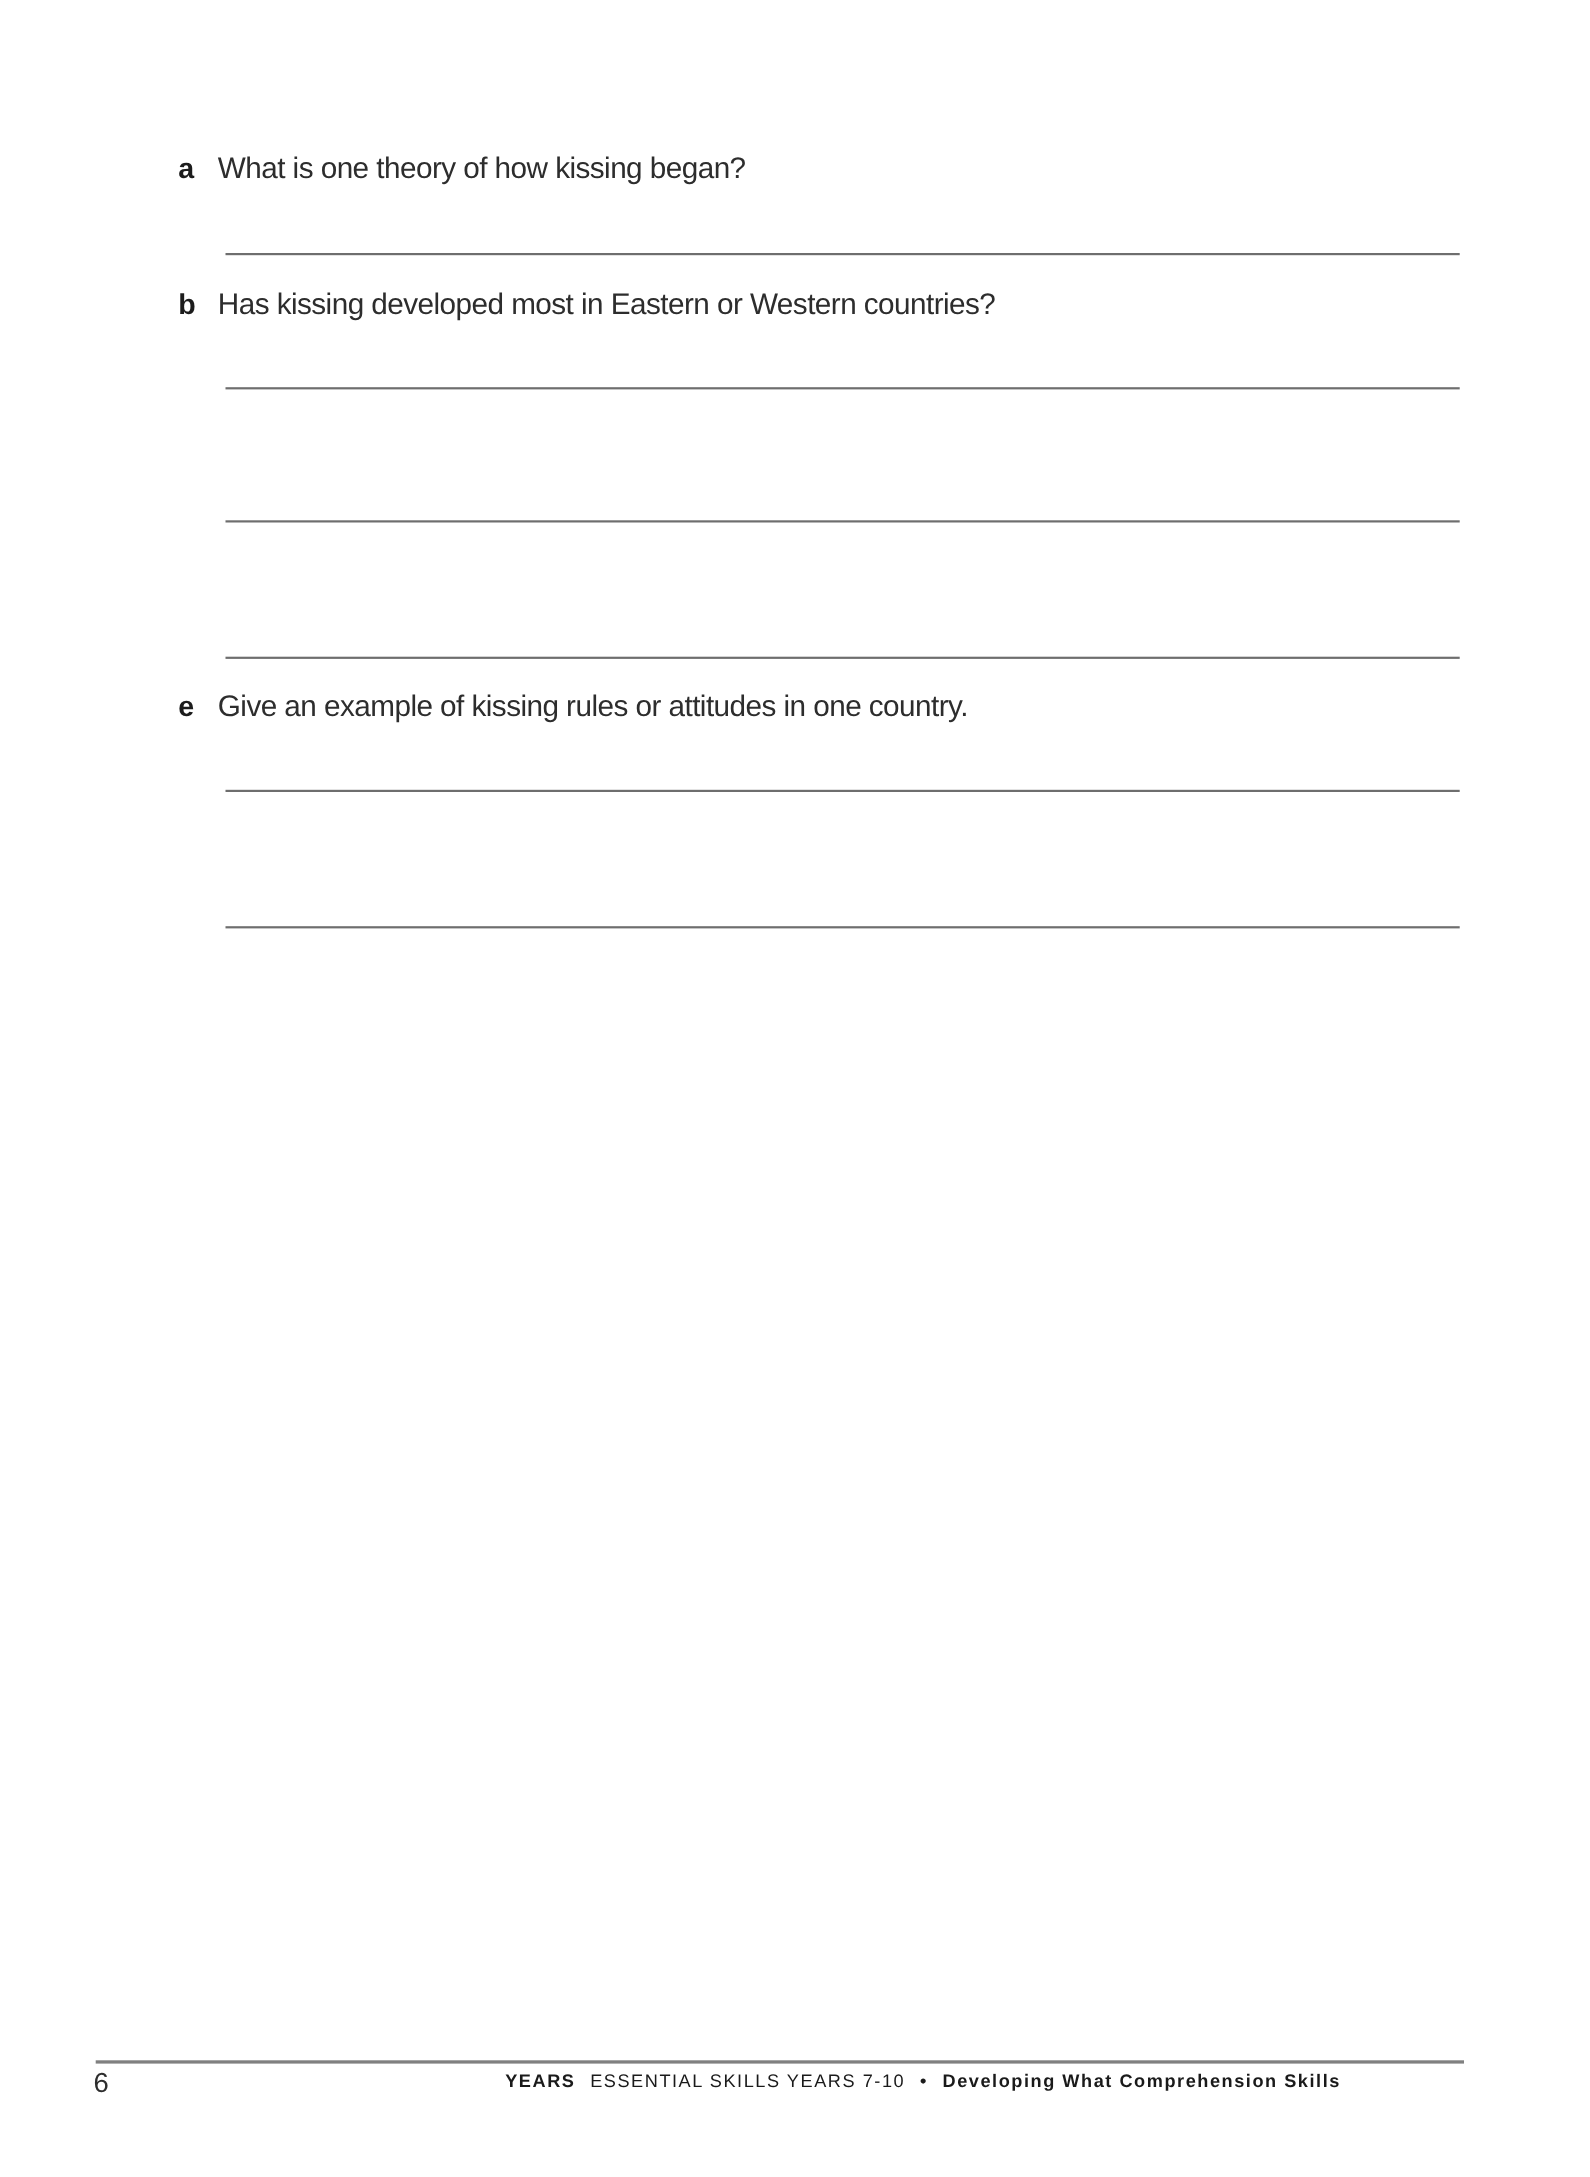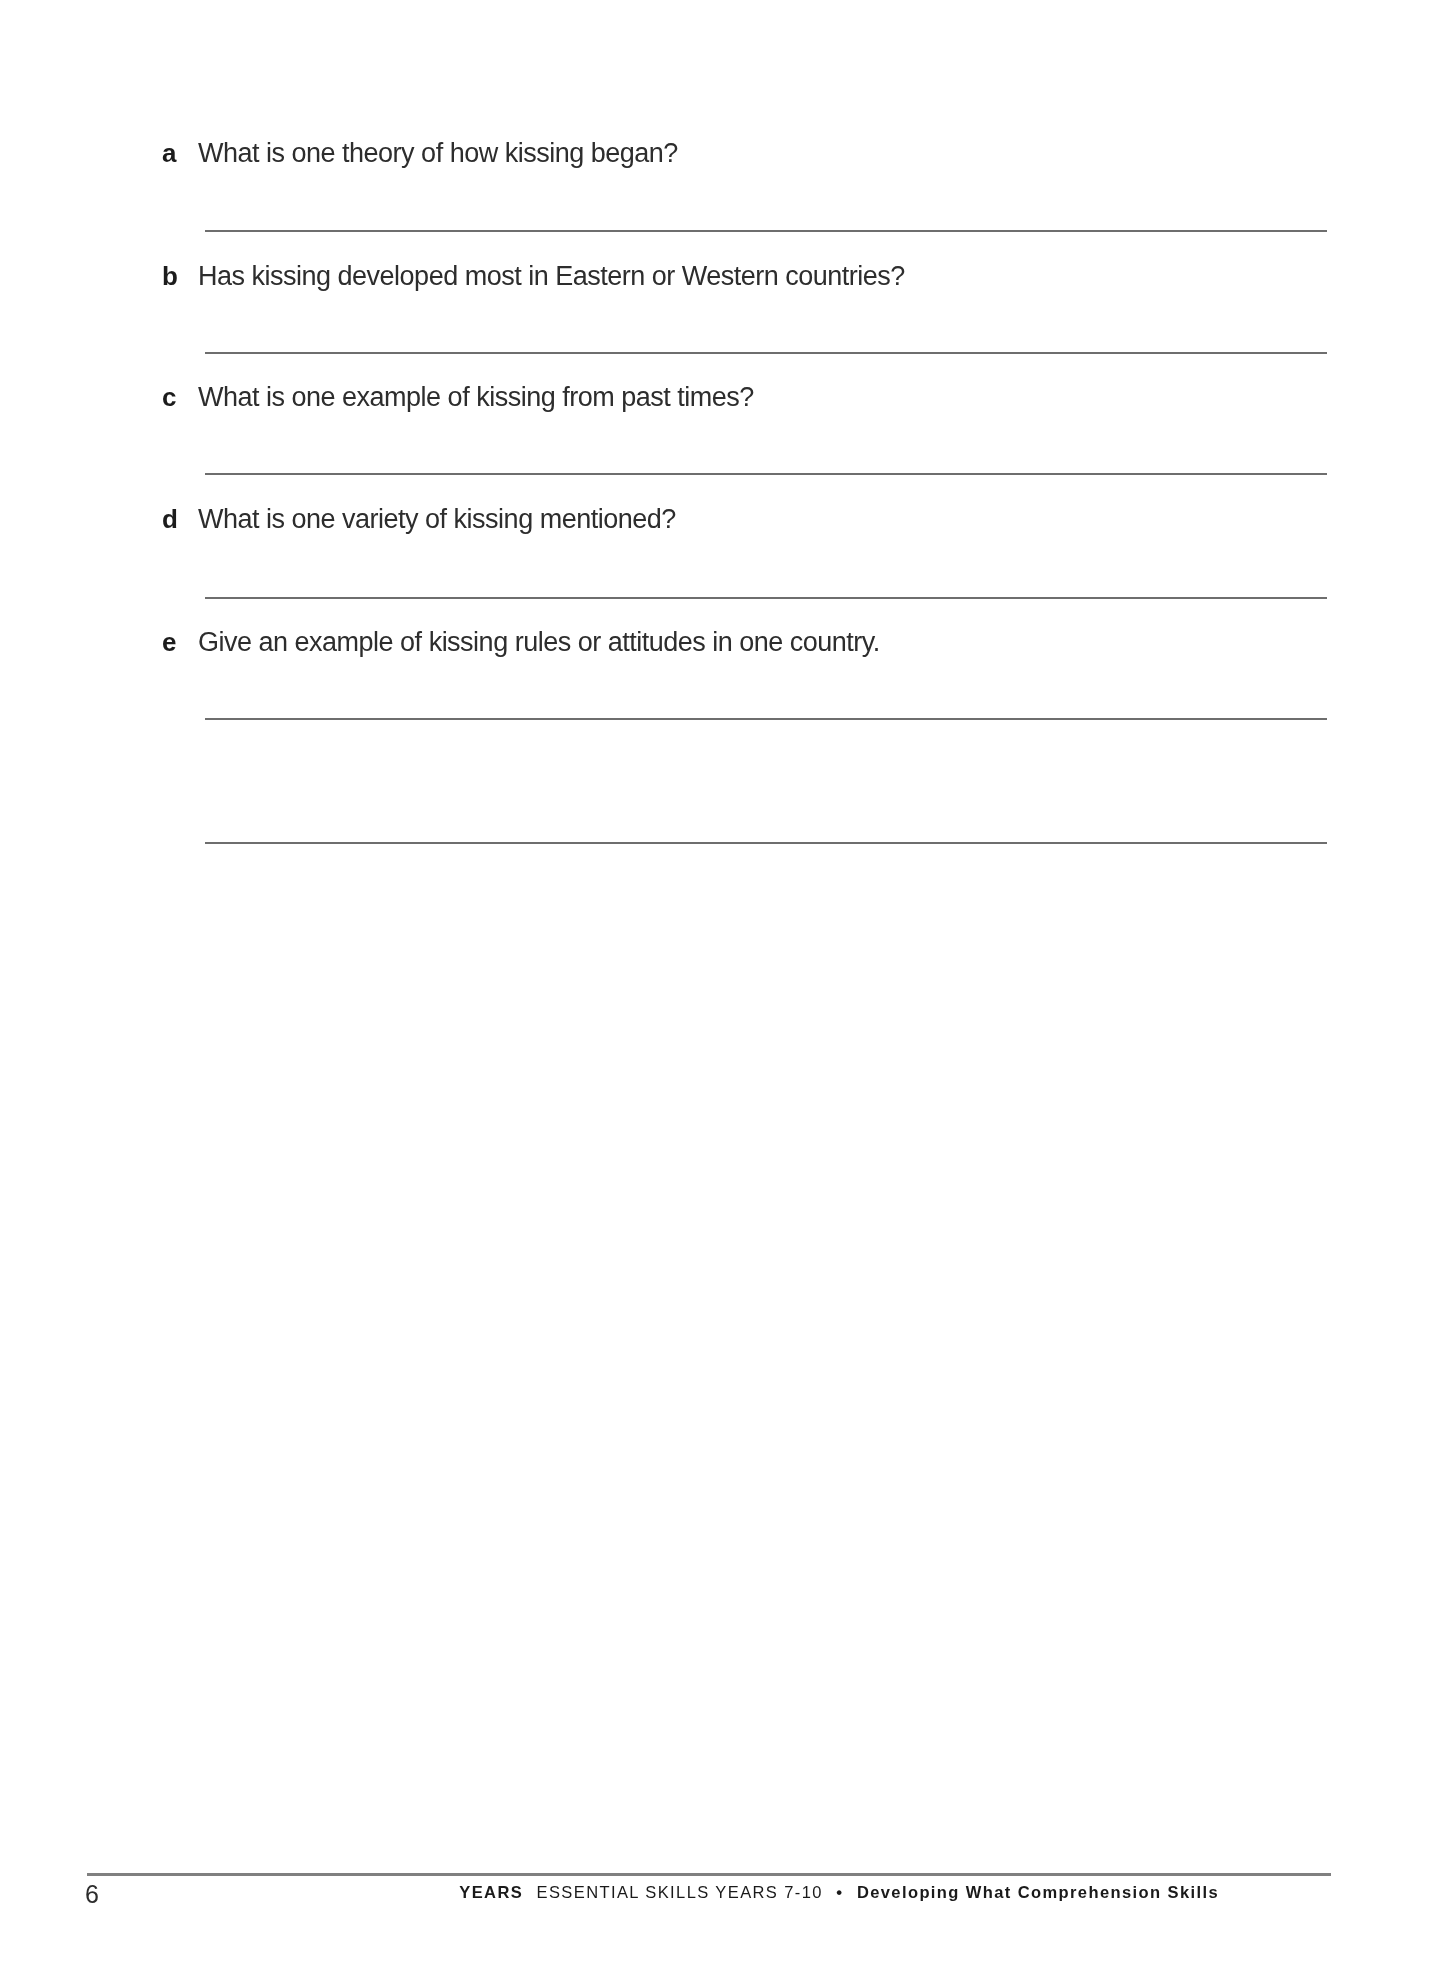--- a/index.html
+++ b/index.html
@@ -80,28 +80,22 @@
   <div class="q qa">
     <span class="q-letter">a</span><span class="q-text">What is one theory of how kissing began?</span>
   </div>
   <div class="ans la"></div>
 
   <div class="q qb">
     <span class="q-letter">b</span><span class="q-text">Has kissing developed most in Eastern or Western countries?</span>
   </div>
   <div class="ans lb"></div>
 
-  <div class="q qc">
-    <span class="q-letter">c</span><span class="q-text">What is one example of kissing from past times?</span>
-  </div>
   <div class="ans lc"></div>
 
-  <div class="q qd">
-    <span class="q-letter">d</span><span class="q-text">What is one variety of kissing mentioned?</span>
-  </div>
   <div class="ans ld"></div>
 
   <div class="q qe">
     <span class="q-letter">e</span><span class="q-text">Give an example of kissing rules or attitudes in one country.</span>
   </div>
   <div class="ans le"></div>
 
   <div class="ans lf"></div>
 
   <div class="footer-rule"></div>

